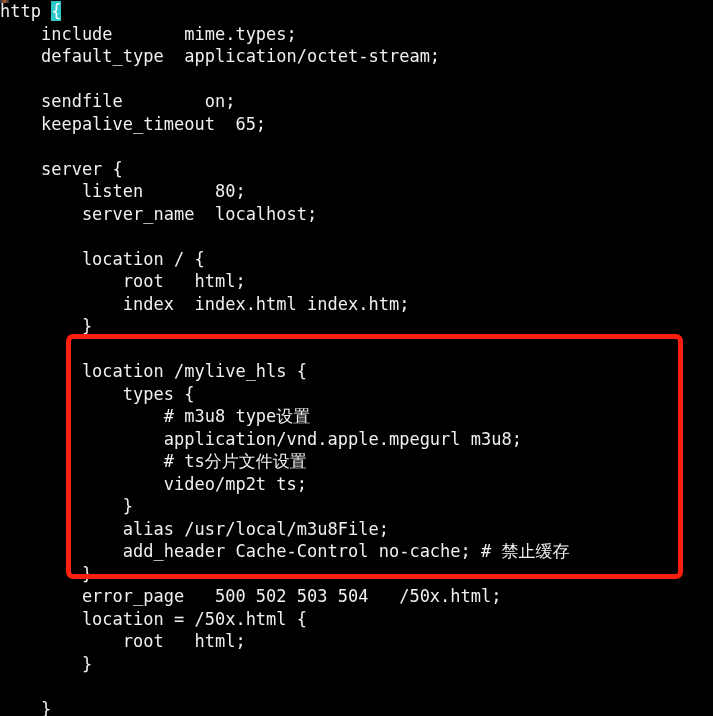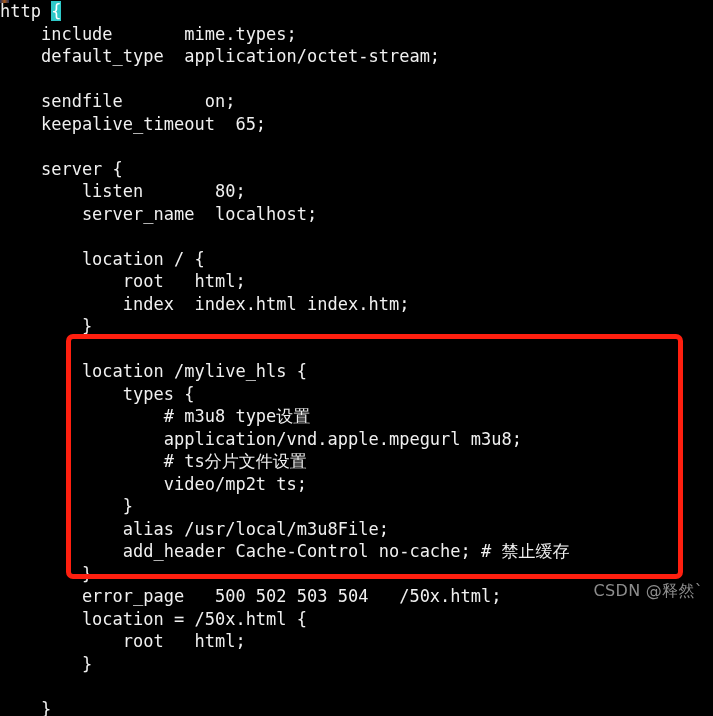--- a/index.html
+++ b/index.html
@@ -91,15 +91,14 @@
 <body>
 
 <div id="terminal" style="background: rgb(0, 0, 0);">
 
   <div class="top-artifact"></div>
 
   <pre class="code" style="color: rgb(240, 240, 240); font-size: 17px; line-height: 22.5px;"><span class="line" style="height: 22.5px;"><span>http </span><span class="brace-hl" style="background: rgb(47, 200, 200); color: rgb(255, 255, 255);">{</span></span><span class="line" style="height: 22.5px;">    include       mime.types;</span><span class="line" style="height: 22.5px;">    default_type  application/octet-stream;</span><span class="line blank" style="height: 22.5px;"></span><span class="line" style="height: 22.5px;">    sendfile        on;</span><span class="line" style="height: 22.5px;">    keepalive_timeout  65;</span><span class="line blank" style="height: 22.5px;"></span><span class="line" style="height: 22.5px;">    server {</span><span class="line" style="height: 22.5px;">        listen       80;</span><span class="line" style="height: 22.5px;">        server_name  localhost;</span><span class="line blank" style="height: 22.5px;"></span><span class="line" style="height: 22.5px;">        location / {</span><span class="line" style="height: 22.5px;">            root   html;</span><span class="line" style="height: 22.5px;">            index  index.html index.htm;</span><span class="line" style="height: 22.5px;">        }</span><span class="line blank" style="height: 22.5px;"></span><span class="line" style="height: 22.5px;">        location /mylive_hls {</span><span class="line" style="height: 22.5px;">            types {</span><span class="line" style="height: 22.5px;">                # m3u8 type设置</span><span class="line" style="height: 22.5px;">                application/vnd.apple.mpegurl m3u8;</span><span class="line" style="height: 22.5px;">                # ts分片文件设置</span><span class="line" style="height: 22.5px;">                video/mp2t ts;</span><span class="line" style="height: 22.5px;">            }</span><span class="line" style="height: 22.5px;">            alias /usr/local/m3u8File;</span><span class="line" style="height: 22.5px;">            add_header Cache-Control no-cache; # 禁止缓存</span><span class="line" style="height: 22.5px;">        }</span><span class="line" style="height: 22.5px;">        error_page   500 502 503 504   /50x.html;</span><span class="line" style="height: 22.5px;">        location = /50x.html {</span><span class="line" style="height: 22.5px;">            root   html;</span><span class="line" style="height: 22.5px;">        }</span><span class="line blank" style="height: 22.5px;"></span><span class="line" style="height: 22.5px;">    }</span></pre>
 
   <div id="red-box" style="left: 66px; top: 334px; width: 617px; height: 245px; border-color: rgb(255, 31, 15); border-width: 5px;"></div>
 
-  <div id="watermark" style="color: rgb(141, 141, 141);">CSDN @释然`</div>
 
 </div>
 
 </body></html>

